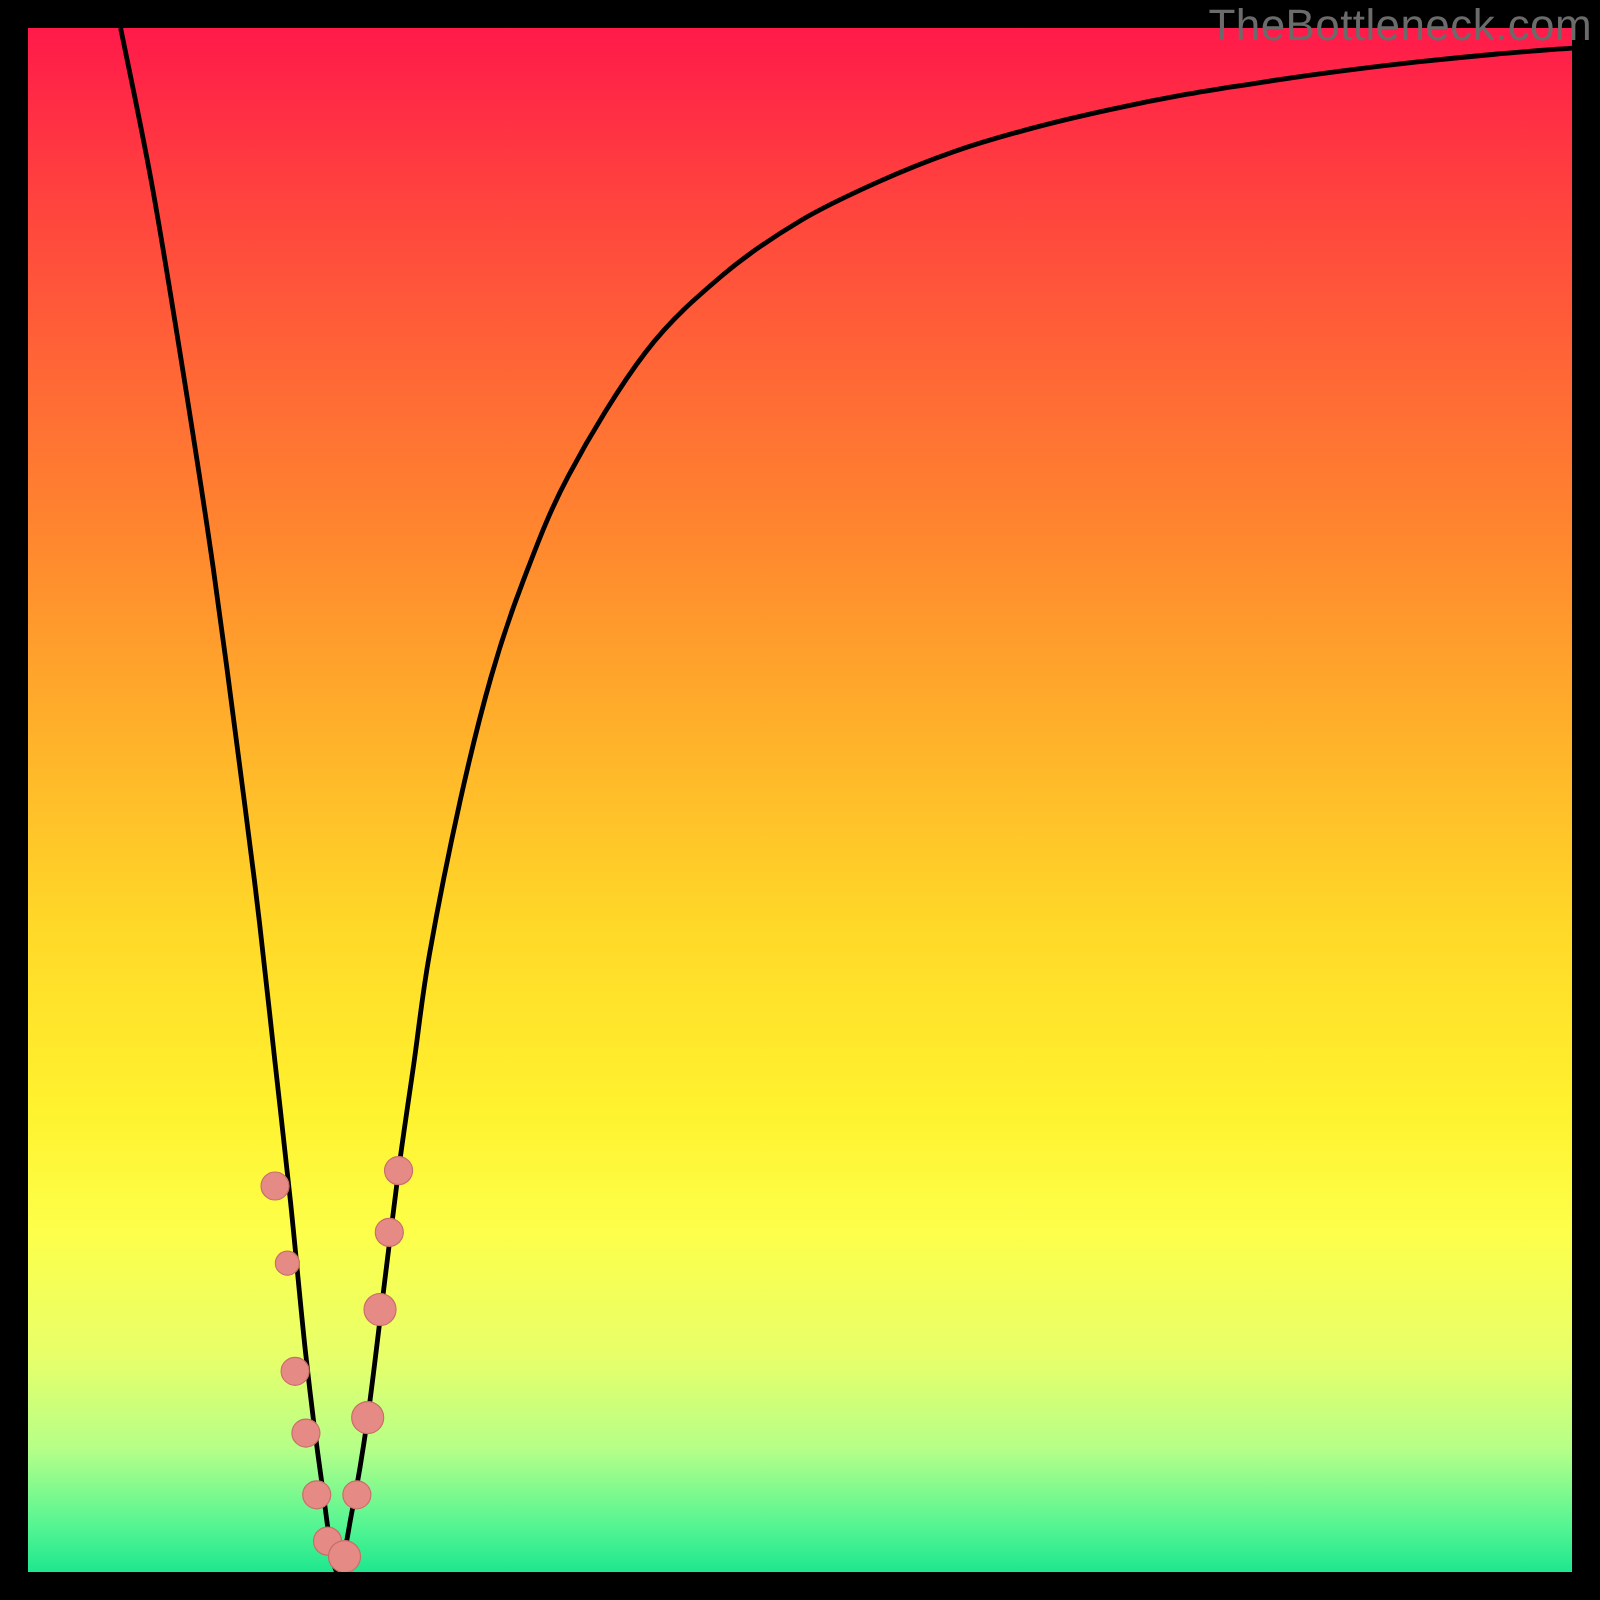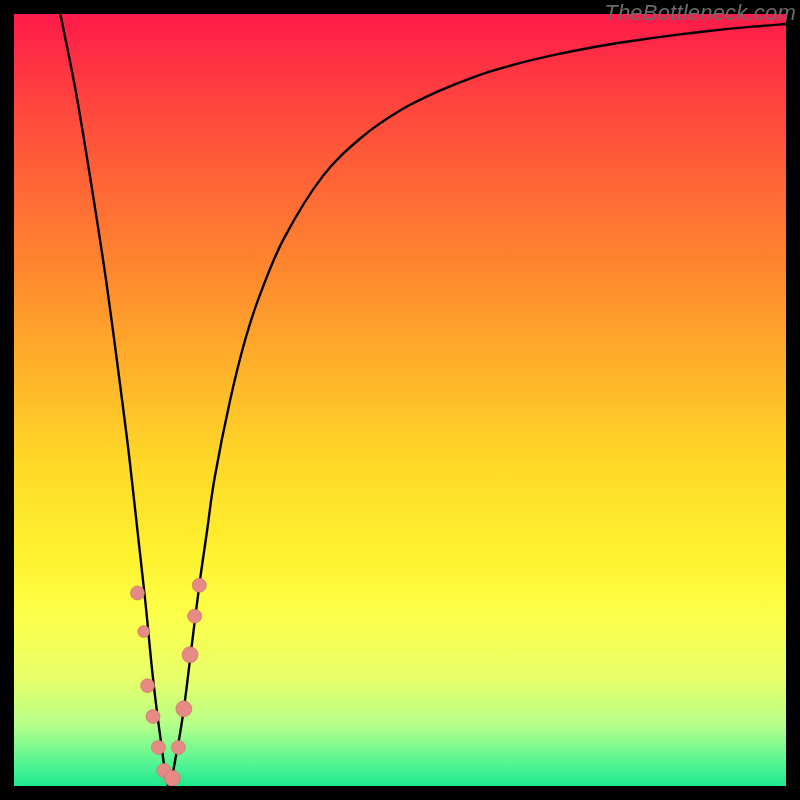--- a/index.html
+++ b/index.html
@@ -46,21 +46,20 @@
   }
   .watermark {
     position: absolute;
     top: 0px;
     right: 4px;
     color: #6b6b6b;
     font-size: 22px;
     font-weight: 500;
     letter-spacing: 0.2px;
     user-select: none;
-    font-style: italic;
   }
   svg.curve {
     position: absolute;
     inset: 0;
   }
 </style>
 </head>
 <body>
 
 <div class="frame">

